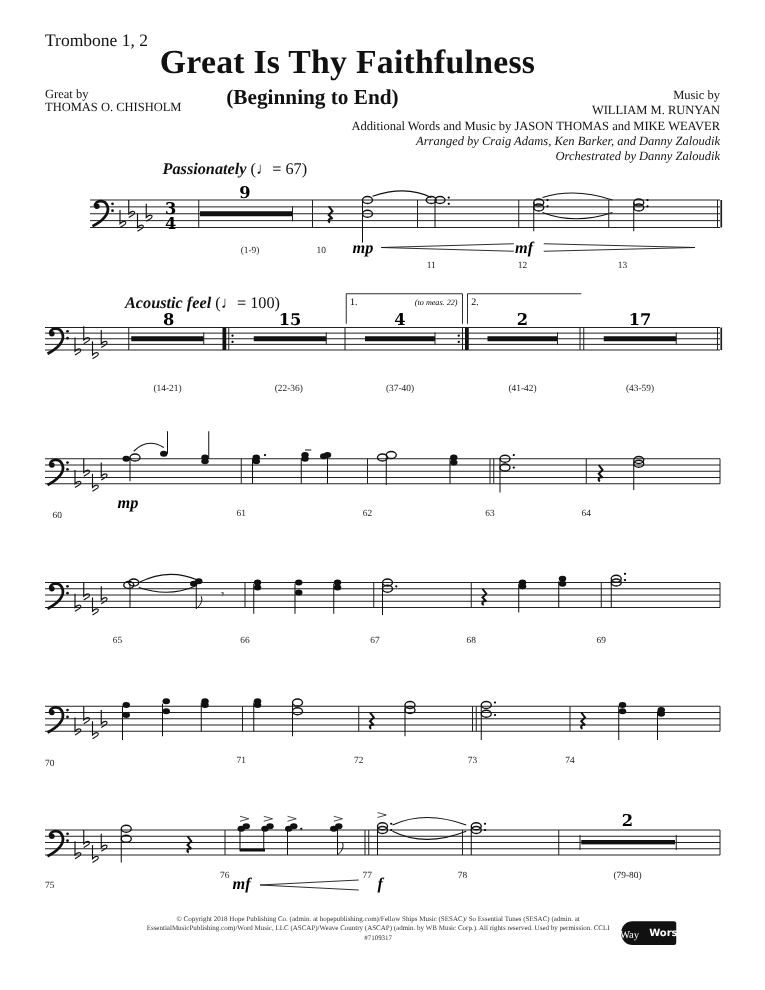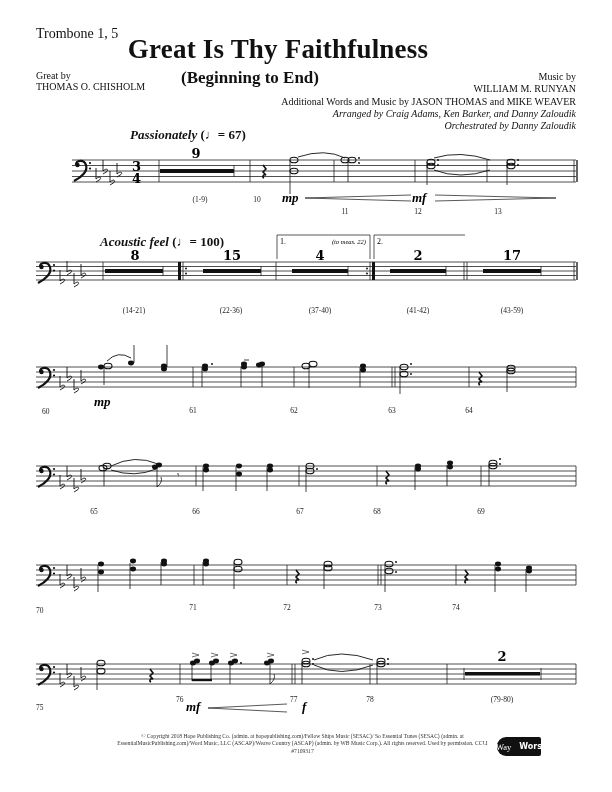--- a/index.html
+++ b/index.html
@@ -10,36 +10,36 @@
   .subtitle{left:0;width:500px;top:68px;text-align:center;font-size:17px;font-weight:bold;}
   .words-lbl{left:36px;top:70px;font-size:10px;}
   .words-name{left:36px;top:81px;font-size:10px;}
   .right{right:36px;text-align:right;font-size:10px;}
   .music-lbl{top:71px;}
   .music-name{top:83px;}
   .addl{top:96px;}
   .arr{top:108px;font-style:italic;}
   .orch{top:120px;font-style:italic;}
   .tempo{font-size:13px;font-weight:bold;font-style:italic;}
-  .tempo .mm{font-weight:bold;font-style:normal;}
+  .tempo .mm{font-weight:normal;font-style:normal;}
   .copyright{left:110px;width:385px;top:733px;text-align:center;font-size:5.6px;line-height:7.3px;white-space:normal;color:#333;}
   .logo{left:497px;top:737px;width:44px;height:19px;background:#111;color:#fff;border-radius:9px 2px 2px 9px;font-family:"DejaVu Sans",sans-serif;font-size:8px;display:flex;align-items:center;justify-content:center;gap:4px;}
   .logo .lw{font-family:"Liberation Serif",serif;font-size:8.5px;}
   .logo .sep{width:1px;height:11px;background:#fff;}
   .logo .ws{font-weight:bold;}
   svg{position:absolute;left:0;top:0;}
   .mnum{font-size:7.5px;fill:#222;font-family:"Liberation Serif",serif;}
   .rng{font-size:7.5px;fill:#222;font-family:"Liberation Serif",serif;}
   .mr{font-size:13px;font-weight:bold;font-family:"DejaVu Serif",serif;}
   .dyn{font-size:13px;font-style:italic;font-weight:bold;font-family:"Liberation Serif",serif;}
 </style>
 </head>
 <body>
 
-<div class="abs part">Trombone 1, 5</div>
+<div class="abs part">Trombone 1, 2</div>
 <div class="abs title">Great Is Thy Faithfulness</div>
 <div class="abs subtitle">(Beginning to End)</div>
 <div class="abs words-lbl">Great by</div>
 <div class="abs words-name">THOMAS O. CHISHOLM</div>
 <div class="abs right music-lbl">Music by</div>
 <div class="abs right music-name">WILLIAM M. RUNYAN</div>
 <div class="abs right addl">Additional Words and Music by JASON THOMAS and MIKE WEAVER</div>
 <div class="abs right arr">Arranged by Craig Adams, Ken Barker, and Danny Zaloudik</div>
 <div class="abs right orch">Orchestrated by Danny Zaloudik</div>
 

